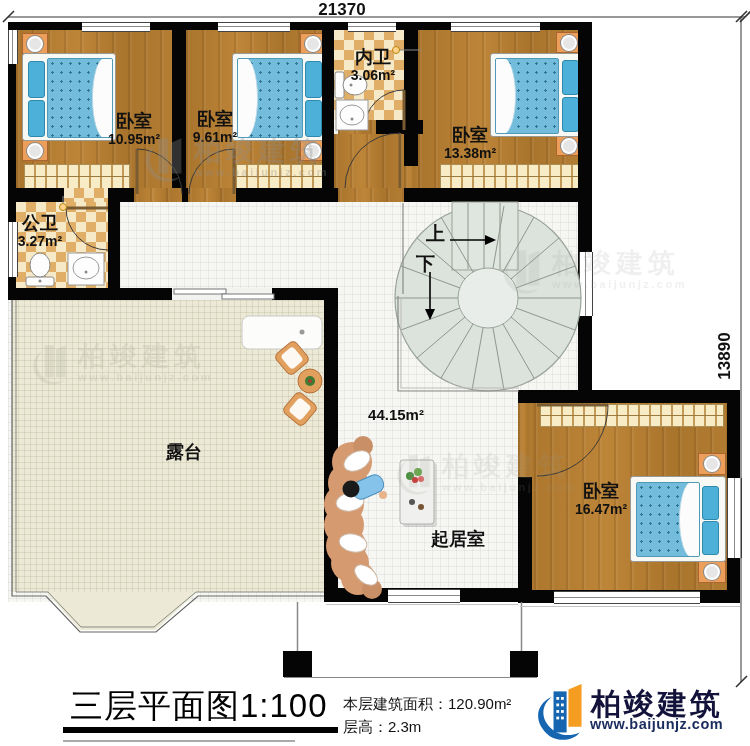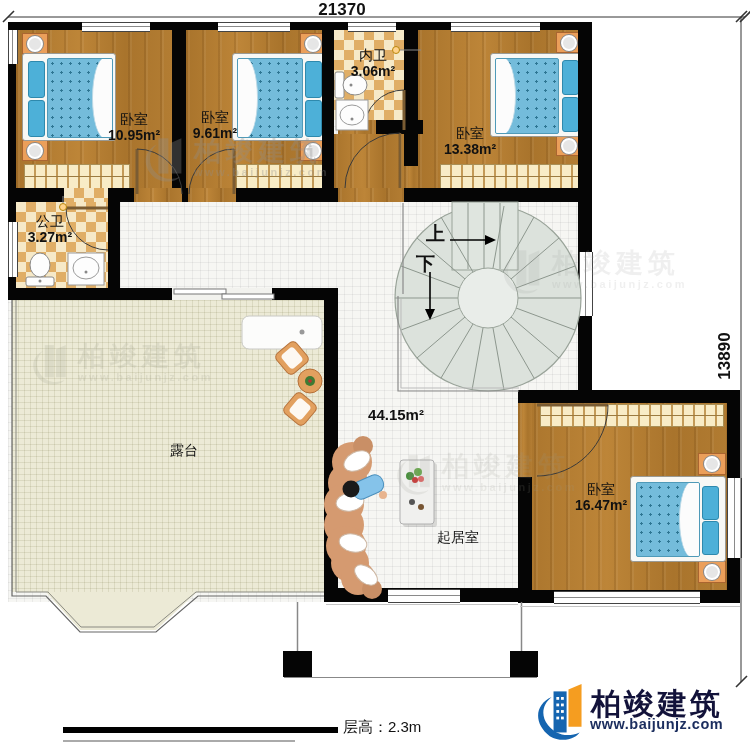--- a/index.html
+++ b/index.html
@@ -20,21 +20,21 @@
   .mattress{background-color:#74bcdb;background-image:radial-gradient(circle,#2e7693 1px,transparent 1.4px);background-size:9px 9px;border:1px solid #4f9ab8;border-radius:2px;overflow:hidden;}
   .fold{position:absolute;top:-1px;bottom:-1px;width:20px;background:#fcfcfc;}
   .fold-r{right:-1px;border-radius:60% 0 0 60%/50% 0 0 50%;border-left:1px solid #bcd9e6;}
   .fold-l{left:-1px;border-radius:0 60% 60% 0/0 50% 50% 0;border-right:1px solid #bcd9e6;}
   .pillow{position:absolute;background:#4db0d8;border:1px solid #2e89ad;border-radius:3px;}
   .nstand{background:#eb9f5a;border:1px solid #aa6530;}
   .lamp{position:absolute;left:50%;top:50%;width:12px;height:12px;transform:translate(-50%,-50%);border-radius:50%;background:#e6e6e6;border:2px solid #fff;box-shadow:0 0 0 1px #888;}
   .wardrobe{background:#f8ecc6;border:1px solid #a98f55;background-image:linear-gradient(to bottom,transparent 46%,#9b7b40 46%,#9b7b40 54%,transparent 54%),repeating-linear-gradient(90deg,transparent 0 9px,#c39a57 9px 11px);}
   
   .rlabel{position:absolute;transform:translateX(-50%);text-align:center;white-space:nowrap;z-index:6;}
-  .rname{font-size:14px;font-weight:normal;line-height:1.05;}
+  .rname{font-size:18px;font-weight:bold;line-height:1.05;}
   .rarea{font-size:14px;font-weight:bold;line-height:1.15;}
   .dim{position:absolute;font-size:17px;font-weight:bold;z-index:6;}
   .stair-lab{position:absolute;font-size:19px;font-weight:bold;z-index:6;}
   
   .wm{position:absolute;display:flex;align-items:center;gap:8px;z-index:7;pointer-events:none;}
   .wm .t1{font-size:27px;font-weight:bold;letter-spacing:5px;line-height:1;}
   .wm .t2{font-size:11px;font-weight:bold;letter-spacing:2.5px;line-height:1.4;}
   
   .ftitle{position:absolute;font-size:33px;color:#000;letter-spacing:1px;z-index:6;}
   .fstat{position:absolute;font-size:15px;color:#111;z-index:6;}
@@ -326,21 +326,21 @@
     <div class="rarea">9.61m²</div>
   </div>
   <div class="rlabel" style="left:373px;top:48px;">
     <div class="rname">内卫</div>
     <div class="rarea">3.06m²</div>
   </div>
   <div class="rlabel" style="left:470px;top:126px;">
     <div class="rname">卧室</div>
     <div class="rarea">13.38m²</div>
   </div>
-  <div class="rlabel" style="left:50px;top:214px;">
+  <div class="rlabel" style="left:40px;top:214px;">
     <div class="rname">公卫</div>
     <div class="rarea">3.27m²</div>
   </div>
   <div class="rlabel" style="left:184px;top:443px;">
     <div class="rname">露台</div>
   </div>
   <div class="rlabel" style="left:396px;top:406px;text-align:center;">
     <div class="rarea" style="font-size:15px;">44.15m²</div>
   </div>
   <div class="rlabel" style="left:458px;top:530px;">
@@ -395,22 +395,24 @@
         <path d="M 22,14 C 4,22 2,44 20,58 C 34,66 48,62 52,56 C 38,62 26,58 18,48 C 10,38 12,22 22,14 Z" fill="currentColor"></path>
         <rect x="24" y="6" width="13" height="46" fill="currentColor"></rect>
         <polygon points="40,12 54,6 54,52 40,52" fill="currentColor"></polygon>
       </svg>
     <div>
         <div class="t1">柏竣建筑</div>
         <div class="t2">www.baijunjz.com</div>
       </div>
   </div>
 
+  <div class="ftitle" style="left:70px;top:684px;">三层平面图1:100</div>
   <div class="abs" style="left:63px;top:727px;width:275px;height:6px;background:#000;z-index:6;"></div>
   <div class="abs" style="left:63px;top:740px;width:232px;height:2px;background:#aaa;z-index:6;"></div>
+  <div class="fstat" style="left:343px;top:695px;">本层建筑面积：120.90m²</div>
   <div class="fstat" style="left:343px;top:718px;">层高：2.3m</div>
 
   <svg class="abs" style="left:533px;top:682px;z-index:6;" width="56" height="58" viewBox="0 0 60 62">
     <path d="M 20,16 C 2,24 0,44 18,58 C 32,66 46,60 50,54 C 36,60 24,56 16,46 C 8,36 10,24 20,16 Z" fill="#1565b0"></path>
     <polygon points="38,8 52,2 52,48 38,48" fill="#f59d20"></polygon>
     <rect x="22" y="10" width="14" height="44" fill="#1565b0"></rect>
     <g fill="#fff">
         <rect x="25" y="16" width="3" height="3"></rect>
         <rect x="30" y="16" width="3" height="3"></rect>
         <rect x="25" y="23" width="3" height="3"></rect>

